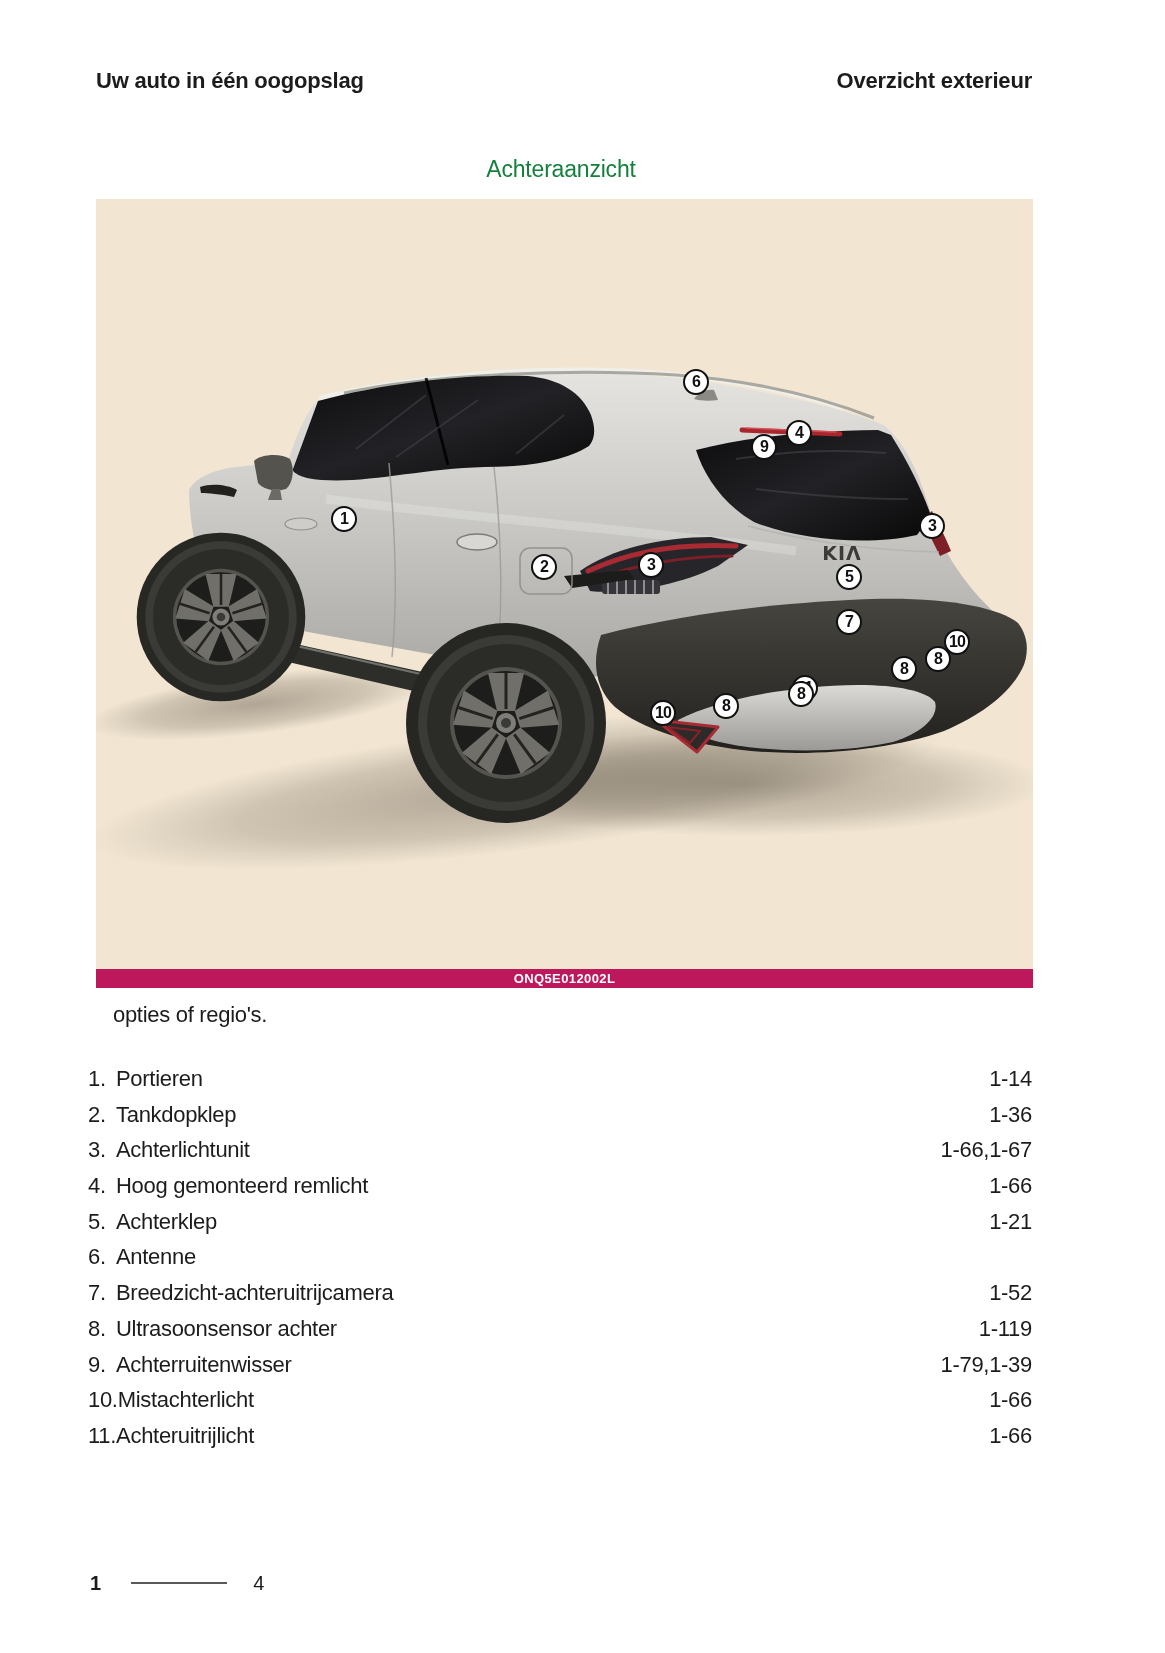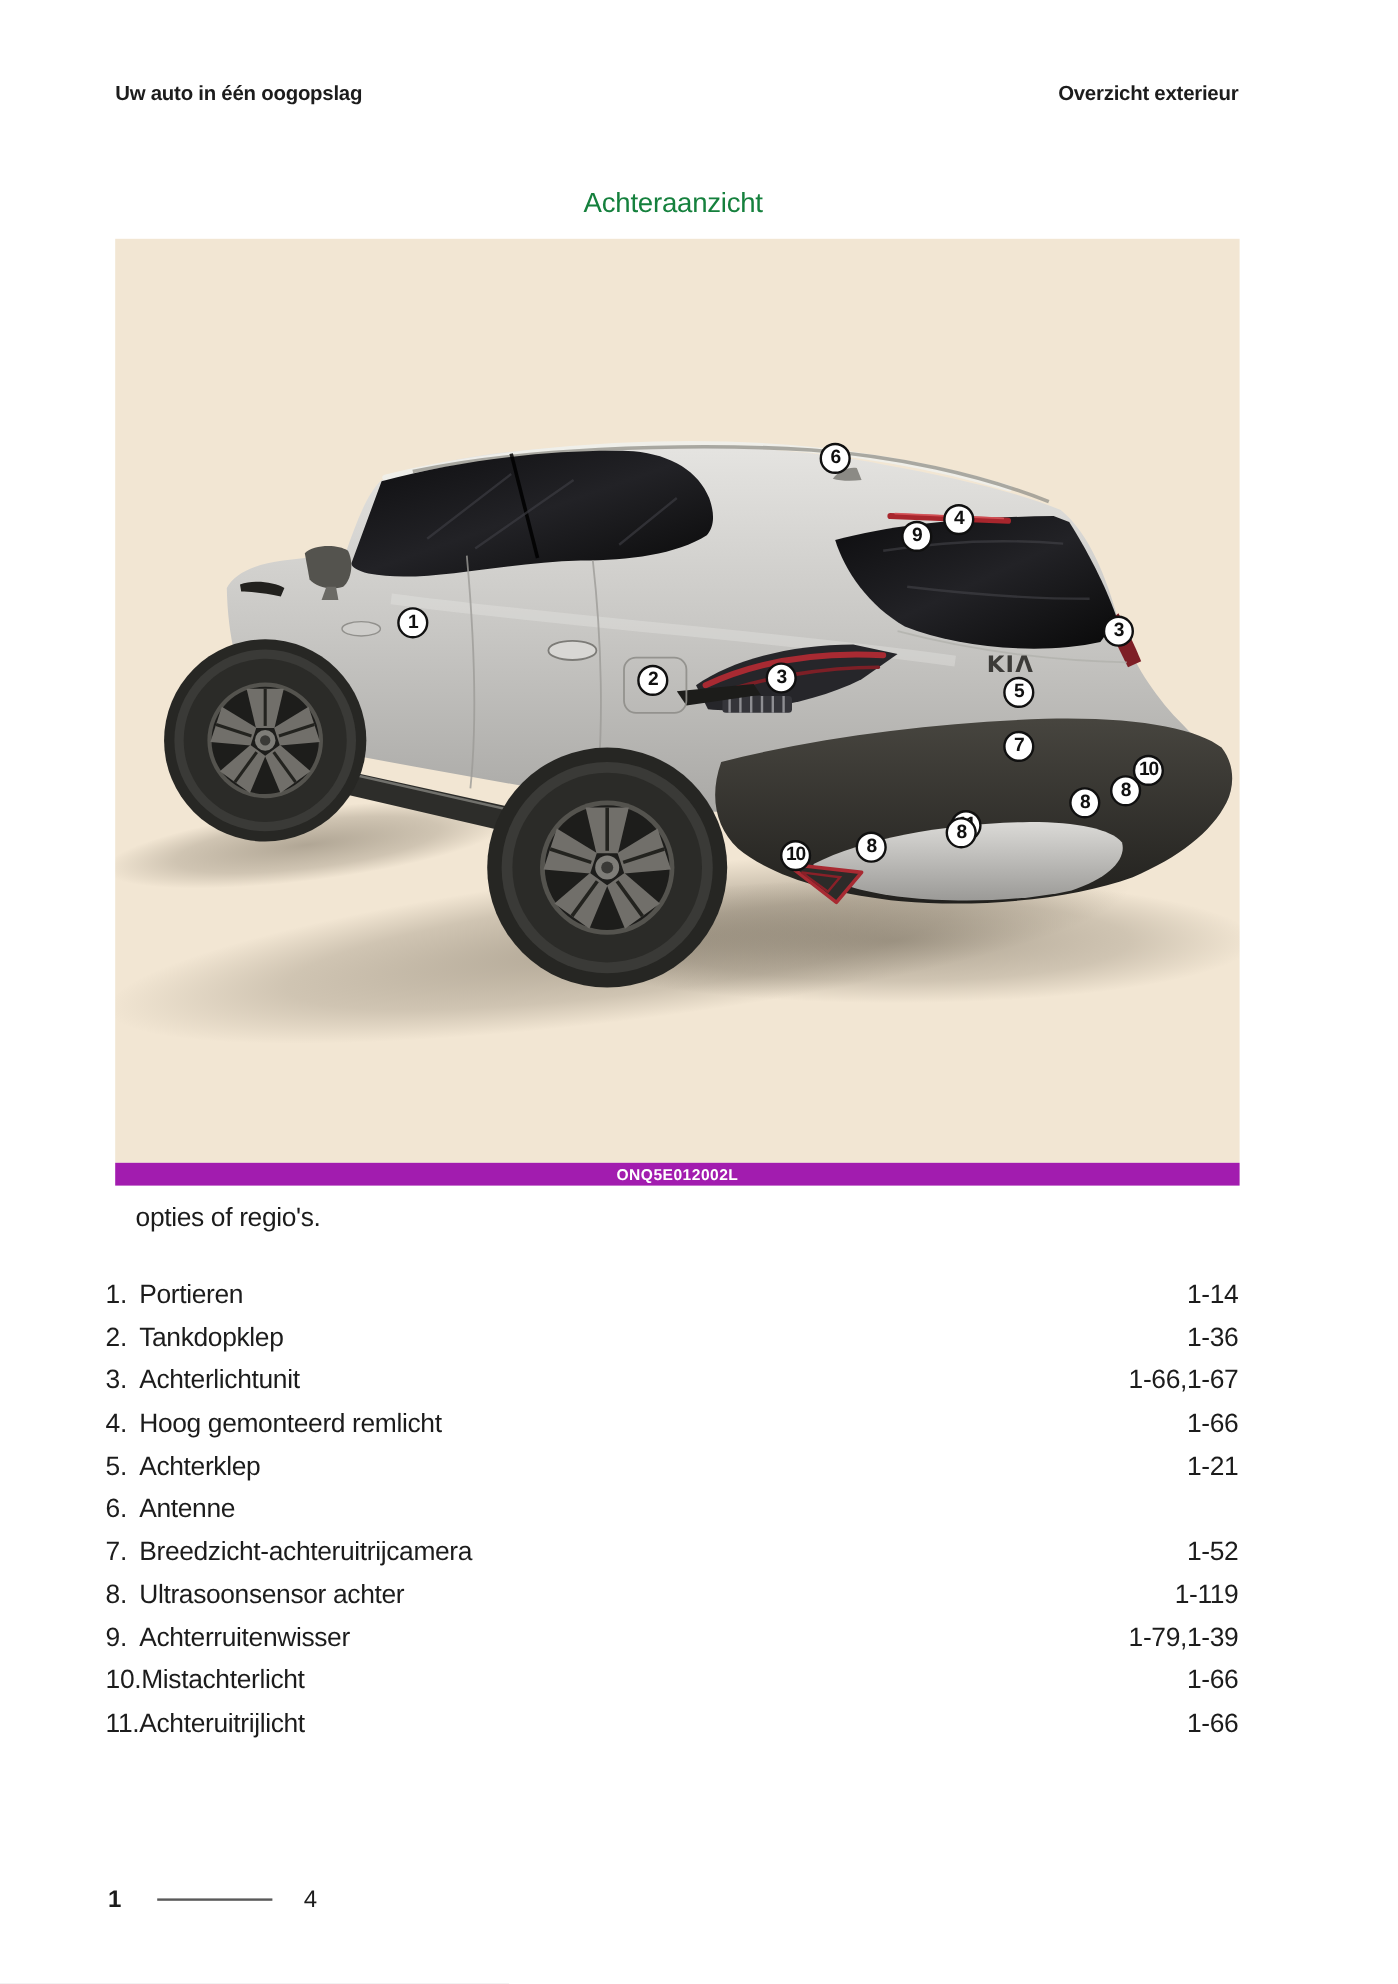--- a/index.html
+++ b/index.html
@@ -1,21 +1,21 @@
 <!DOCTYPE html>
 <html><head>
 <meta charset="utf-8">
 <style>
   html,body{margin:0;padding:0;background:#e8e8e8;}
   #page{
     position:relative;width:1165px;height:1653px;background:#ffffff;
     font-family:"Liberation Sans",sans-serif;color:#1c1c1c;overflow:hidden;
     margin:0 auto;
   }
-  .hdr{position:absolute;top:68px;font-size:17px;font-weight:bold;letter-spacing:-0.2px;}
+  .hdr{position:absolute;top:68px;font-size:22px;font-weight:bold;letter-spacing:-0.2px;}
   .hdr-left{left:96px;}
   .hdr-right{right:133px;}
   .fig-title{position:absolute;top:156px;left:90px;width:942px;text-align:center;
     font-size:23px;color:#15803d;letter-spacing:-0.2px;}
   #figure{position:absolute;left:96px;top:199px;width:937px;height:789px;}
   #figure-canvas{position:relative;width:937px;height:770px;background:#f2e6d3;}
   #figure-canvas svg{position:absolute;left:0;top:0;}
   .caption-bar{position:relative;width:937px;height:19px;background:#898989;
     display:flex;align-items:center;justify-content:center;}
   .caption-bar span{color:#ffffff;font-size:13px;font-weight:bold;letter-spacing:0.4px;}
@@ -202,21 +202,21 @@
         <div class="callout" style="left: 740px; top: 365px;">5</div>
         <div class="callout" style="left: 740px; top: 410px;">7</div>
         <div class="callout" style="left: 848px; top: 430px;">10</div>
         <div class="callout" style="left: 829px; top: 447px;">8</div>
         <div class="callout" style="left: 795px; top: 457px;">8</div>
         <div class="callout" style="left: 696px; top: 476px;">11</div>
         <div class="callout" style="left: 692px; top: 482px;">8</div>
         <div class="callout" style="left: 617px; top: 494px;">8</div>
         <div class="callout" style="left: 554px; top: 501px;">10</div>
       </div>
-    <div class="caption-bar" style="background: #a21caf;">
+    <div class="caption-bar" style="background: #be185d;">
       <span>ONQ5E012002L</span>
     </div>
   </div>
 
   <div class="footnote">
     <div class="fn2">opties of regio's.</div>
   </div>
 
   <div id="parts">
     <div class="prow">

